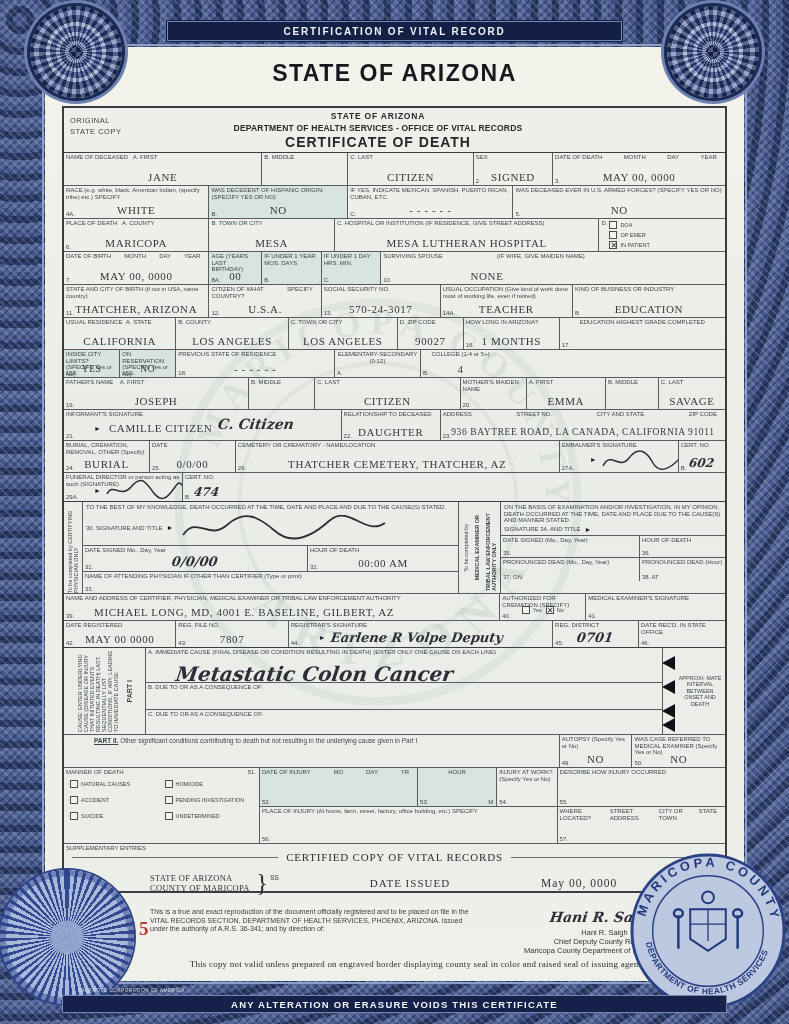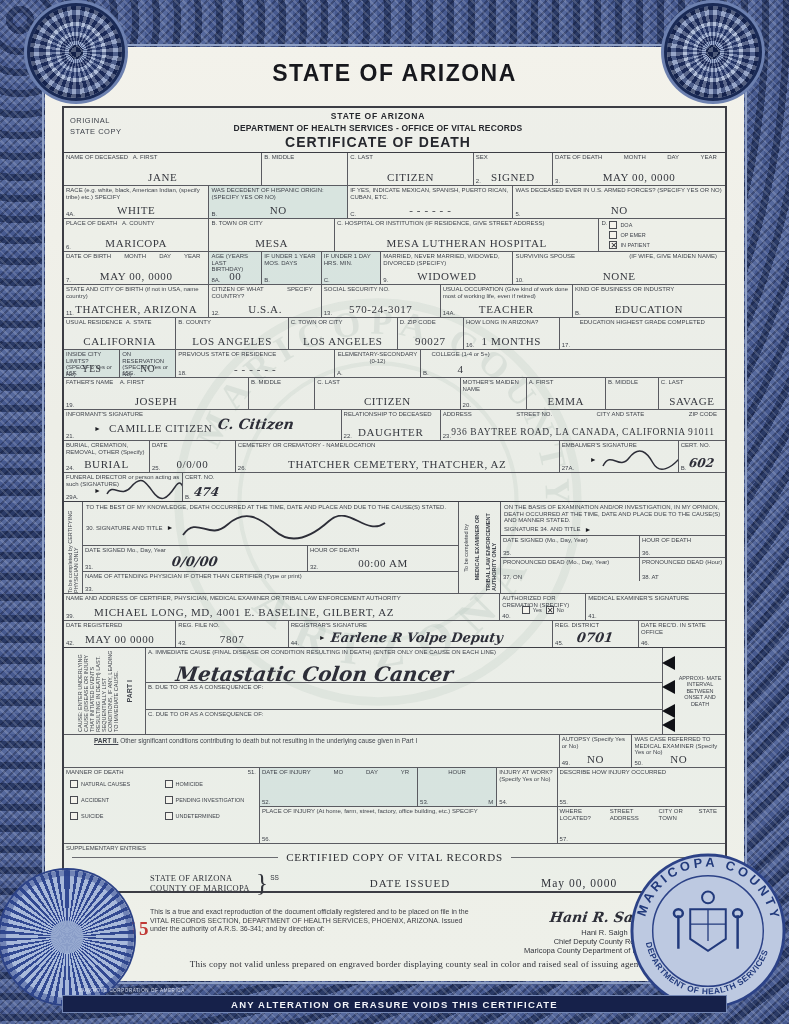--- a/index.html
+++ b/index.html
@@ -129,20 +129,23 @@
 <body>
 
 <div class="page">
   <div class="frame"></div>
   <div class="frame-inner-line"></div>
   <div class="paper"></div>
 
   <div class="rosette tl"></div>
   <div class="rosette tr"></div>
 
+  <div class="banner-top">
+      <span>CERTIFICATION OF VITAL RECORD</span>
+    </div>
   <div class="main-title">STATE OF ARIZONA</div>
 
   <svg class="watermark" width="420" height="420" viewBox="0 0 200 200">
     <g opacity="0.16" stroke="#6e8f83" fill="none">
       <circle cx="100" cy="100" r="95" stroke-width="4"></circle>
       <circle cx="100" cy="100" r="66" stroke-width="2"></circle>
     </g>
     <defs>
       <path id="wtop" d="M 100,100 m -80,0 a 80,80 0 1,1 160,0"></path>
       <path id="wbot" d="M 22,100 a 78,78 0 0,0 156,0"></path>
@@ -268,25 +271,20 @@
         <span class="n">8A.</span>
         <span class="v">00</span>
       </div>
       <div class="c t" style="width:9%">
         <span class="l"><span>IF UNDER 1 YEAR</span><br><span>MOS.  DAYS</span></span>
         <span class="n">B.</span>
       </div>
       <div class="c t" style="width:9%">
         <span class="l"><span>IF UNDER 1 DAY</span><br><span>HRS.  MIN.</span></span>
         <span class="n">C.</span>
-      </div>
-      <div class="c" style="width:20%">
-        <span class="l">MARRIED, NEVER MARRIED, WIDOWED, DIVORCED (SPECIFY)</span>
-        <span class="n">9.</span>
-        <span class="v">WIDOWED</span>
       </div>
       <div class="c" style="width:32%">
         <span class="l flexl">
             <span>SURVIVING SPOUSE</span>
             <span>(IF WIFE, GIVE MAIDEN NAME)</span>
           </span>
         <span class="n">10.</span>
         <span class="v">NONE</span>
       </div>
     </div>

